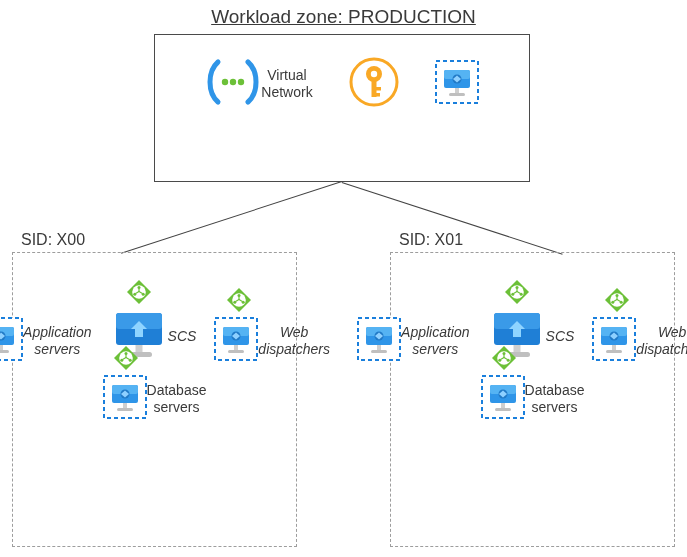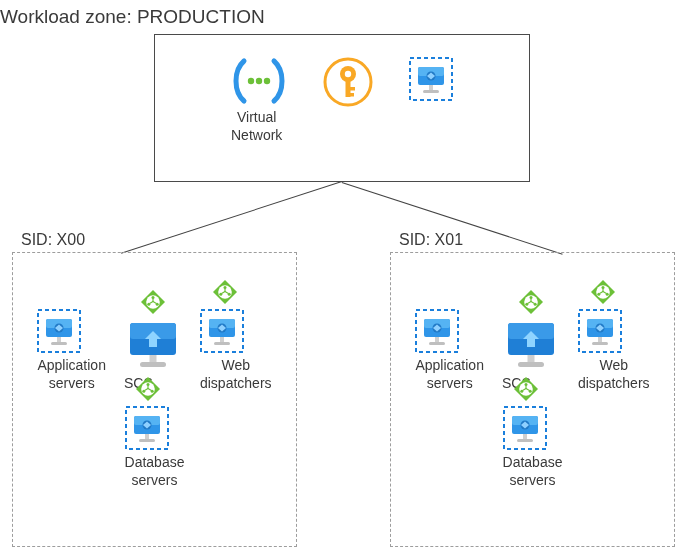--- a/index.html
+++ b/index.html
@@ -11,42 +11,43 @@
     color: #3a3a3a;
     width: 687px;
     height: 557px;
     position: relative;
   }
   .title {
     position: absolute;
     top: 6px;
     left: 0;
     width: 100%;
-    text-align: left;
+    text-align: center;
     font-size: 19px;
+    text-decoration: underline;
   }
   .zone-box {
     position: absolute;
     top: 34px;
     left: 154px;
     width: 376px;
     height: 148px;
     border: 1px solid #4a4a4a;
     box-sizing: border-box;
   }
   .zone-row {
     display: flex;
     justify-content: center;
     gap: 36px;
     margin-top: 22px;
   }
   .cell {
     display: flex;
-    flex-direction: column;
-    align-items: flex-start;
+    flex-direction: row;
+    align-items: center;
     text-align: center;
     font-size: 14px;
     line-height: 1.25;
   }
   .cell .label { margin-top: 4px; }
   .sid-box {
     position: absolute;
     width: 285px;
     height: 295px;
     border: 1px dashed #9d9d9d;
@@ -59,20 +60,21 @@
     top: -22px;
     left: 8px;
     font-size: 16px;
   }
   .sid-row {
     display: flex;
     justify-content: center;
     align-items: flex-end;
     gap: 18px;
     margin-top: 56px;
+    font-style: italic;
   }
   .sid-bottom {
     display: flex;
     justify-content: center;
     margin-top: 14px;
   }
   .scs-col { position: relative; }
   .dispatch-col { position: relative; }
 
   

